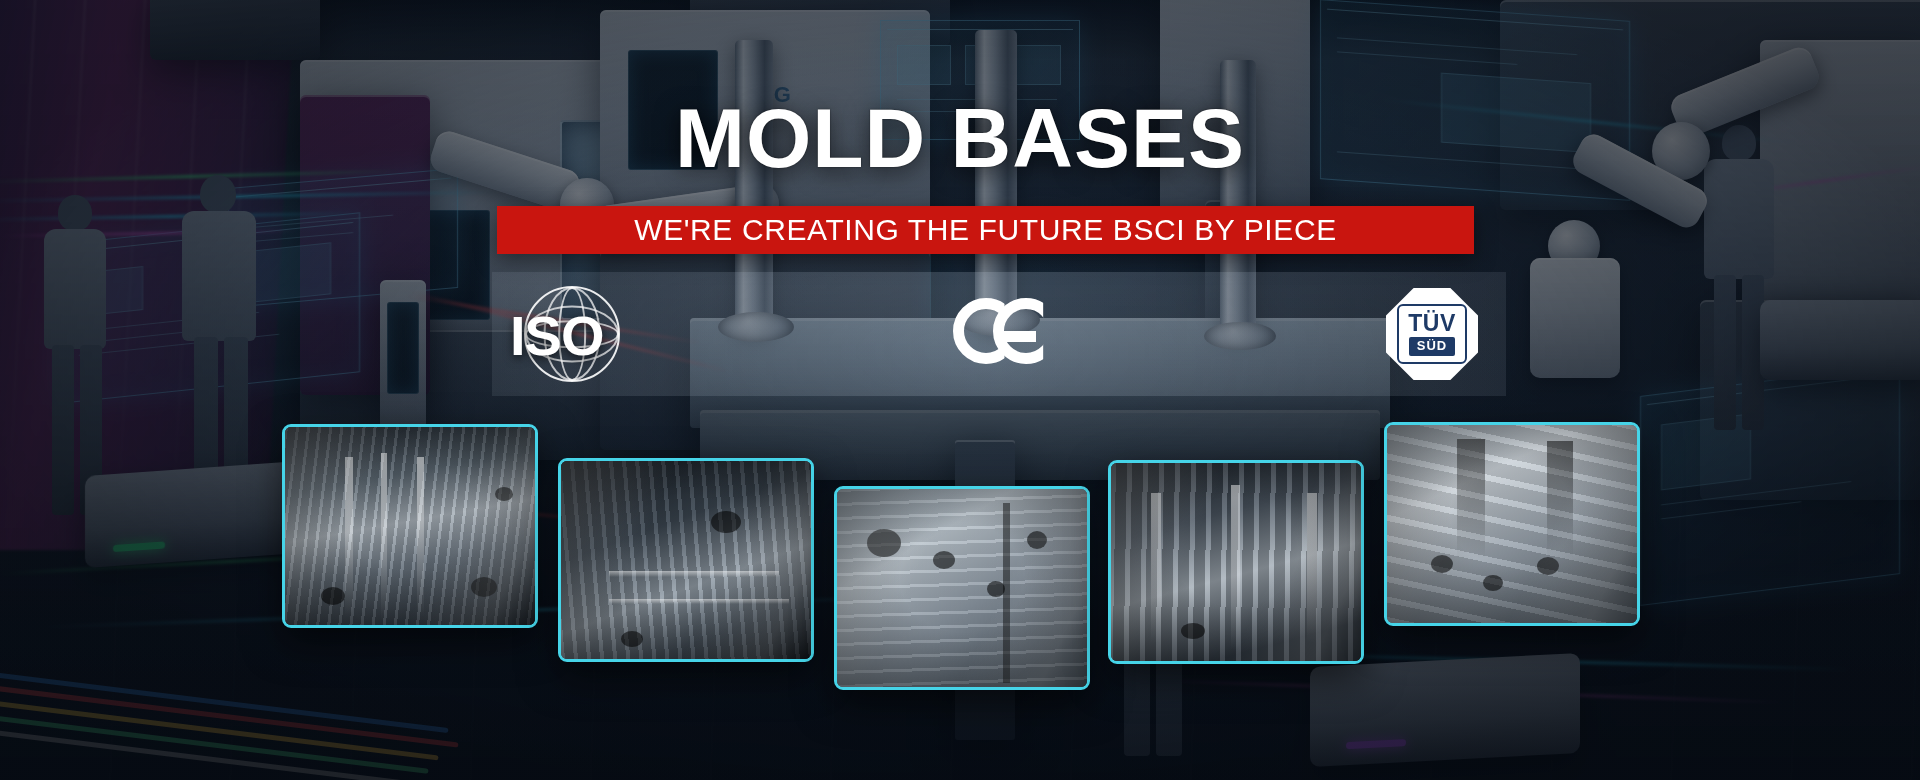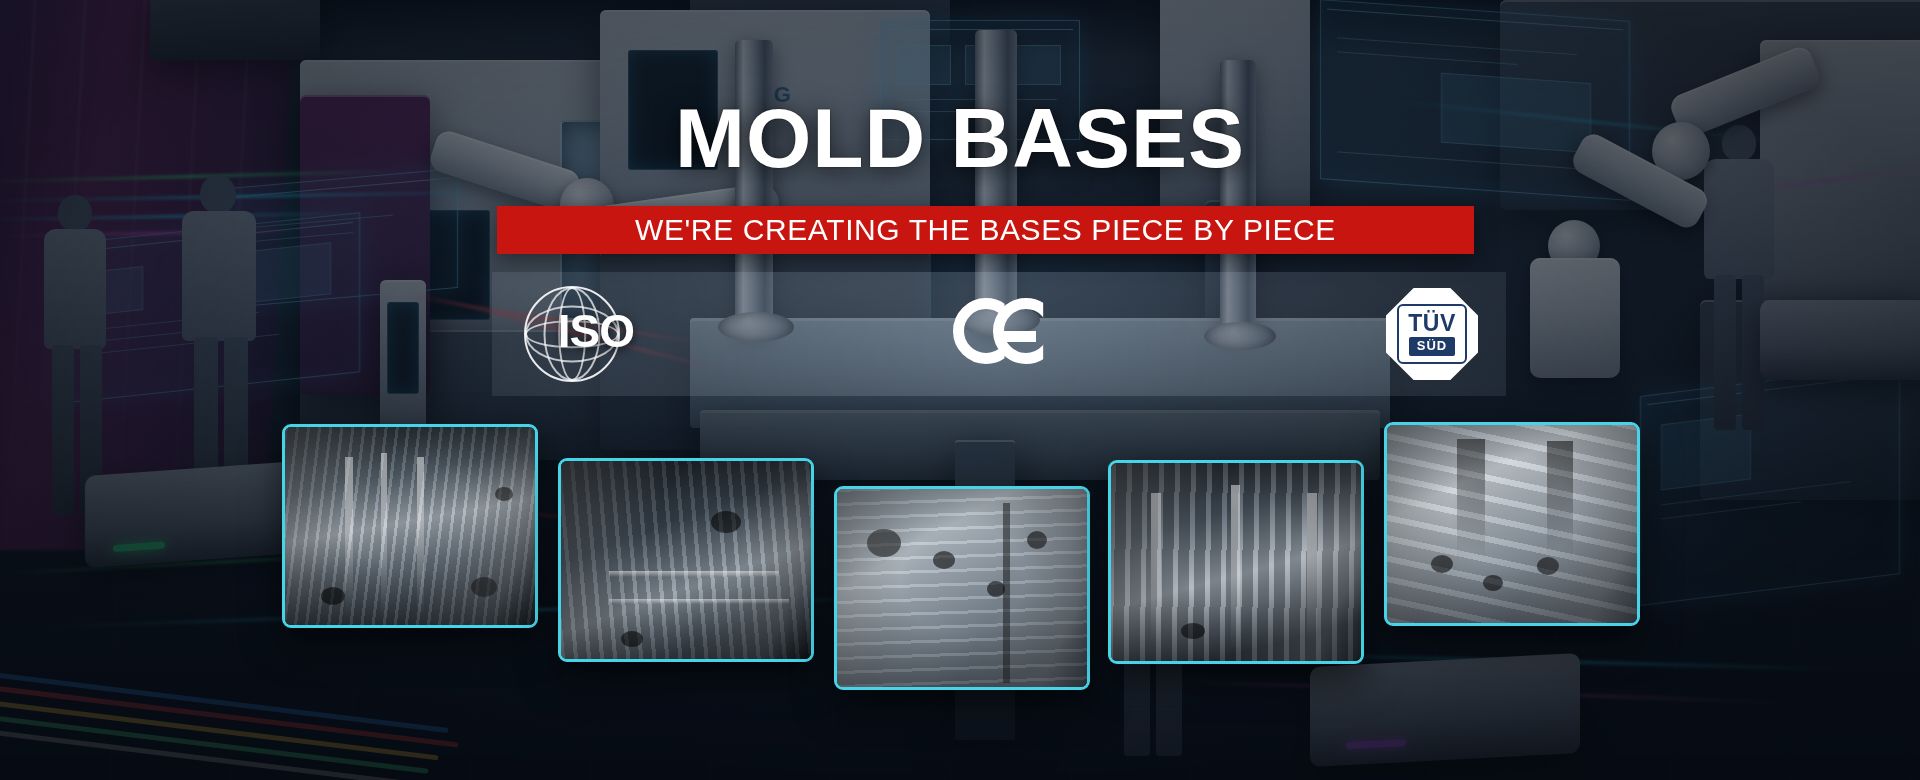--- a/index.html
+++ b/index.html
@@ -217,22 +217,22 @@
   .c-iso{ width:124px; height:104px; }
   .c-iso .globe{
     position:absolute; left:14px; top:4px; width:96px; height:96px; border-radius:50%;
     border:2px solid rgba(255,255,255,.9);
   }
   .c-iso .mer{ position:absolute; left:50%; top:-1px; bottom:-1px; transform:translateX(-50%);
     border:2px solid rgba(255,255,255,.7); border-radius:50%; }
   .c-iso .par{ position:absolute; left:-1px; right:-1px; top:50%; transform:translateY(-50%);
     border:2px solid rgba(255,255,255,.7); border-radius:50%; }
   .c-iso .word{
-    position:absolute; left:0; right:0; top:26px; text-align:right;
-    font-size:46px; font-weight:700; letter-spacing:-1px; line-height:1;
+    position:absolute; left:0; right:0; top:26px; text-align:left;
+    font-size:56px; font-weight:700; letter-spacing:-1px; line-height:1;
     text-shadow:0 3px 10px rgba(0,0,0,.65);
   }
 
   
   .c-sgs{ width:128px; height:104px; }
   .c-sgs .word{
     font-size:52px; font-weight:700; letter-spacing:-1.5px;
     text-shadow:0 3px 12px rgba(0,0,0,.65);
   }
   .c-sgs .bar{ position:absolute; left:8px; right:8px; bottom:20px; height:2px; background:rgba(255,255,255,.8); }
@@ -486,21 +486,21 @@
     <div class="cable" style="left:-10px;top:756px;width:430px;background:#8d8d8d;transform:rotate(7deg)"></div>
 
     <div class="tint"></div>
   </div>
 
   <div class="content">
 
     <h1 class="headline">MOLD BASES</h1>
 
     <div class="redbar">
-      <span>WE'RE CREATING THE BASES PIECE BY PIECE</span>
+      <span>WE'RE CREATING THE FUTURE BSCI BY PIECE</span>
     </div>
 
     <div class="certstrip">
 
 
       <div class="cert c-iso">
         <div class="globe">
           <div class="mer" style="width:30%"></div>
           <div class="mer" style="width:62%"></div>
           <div class="par" style="height:30%"></div>

